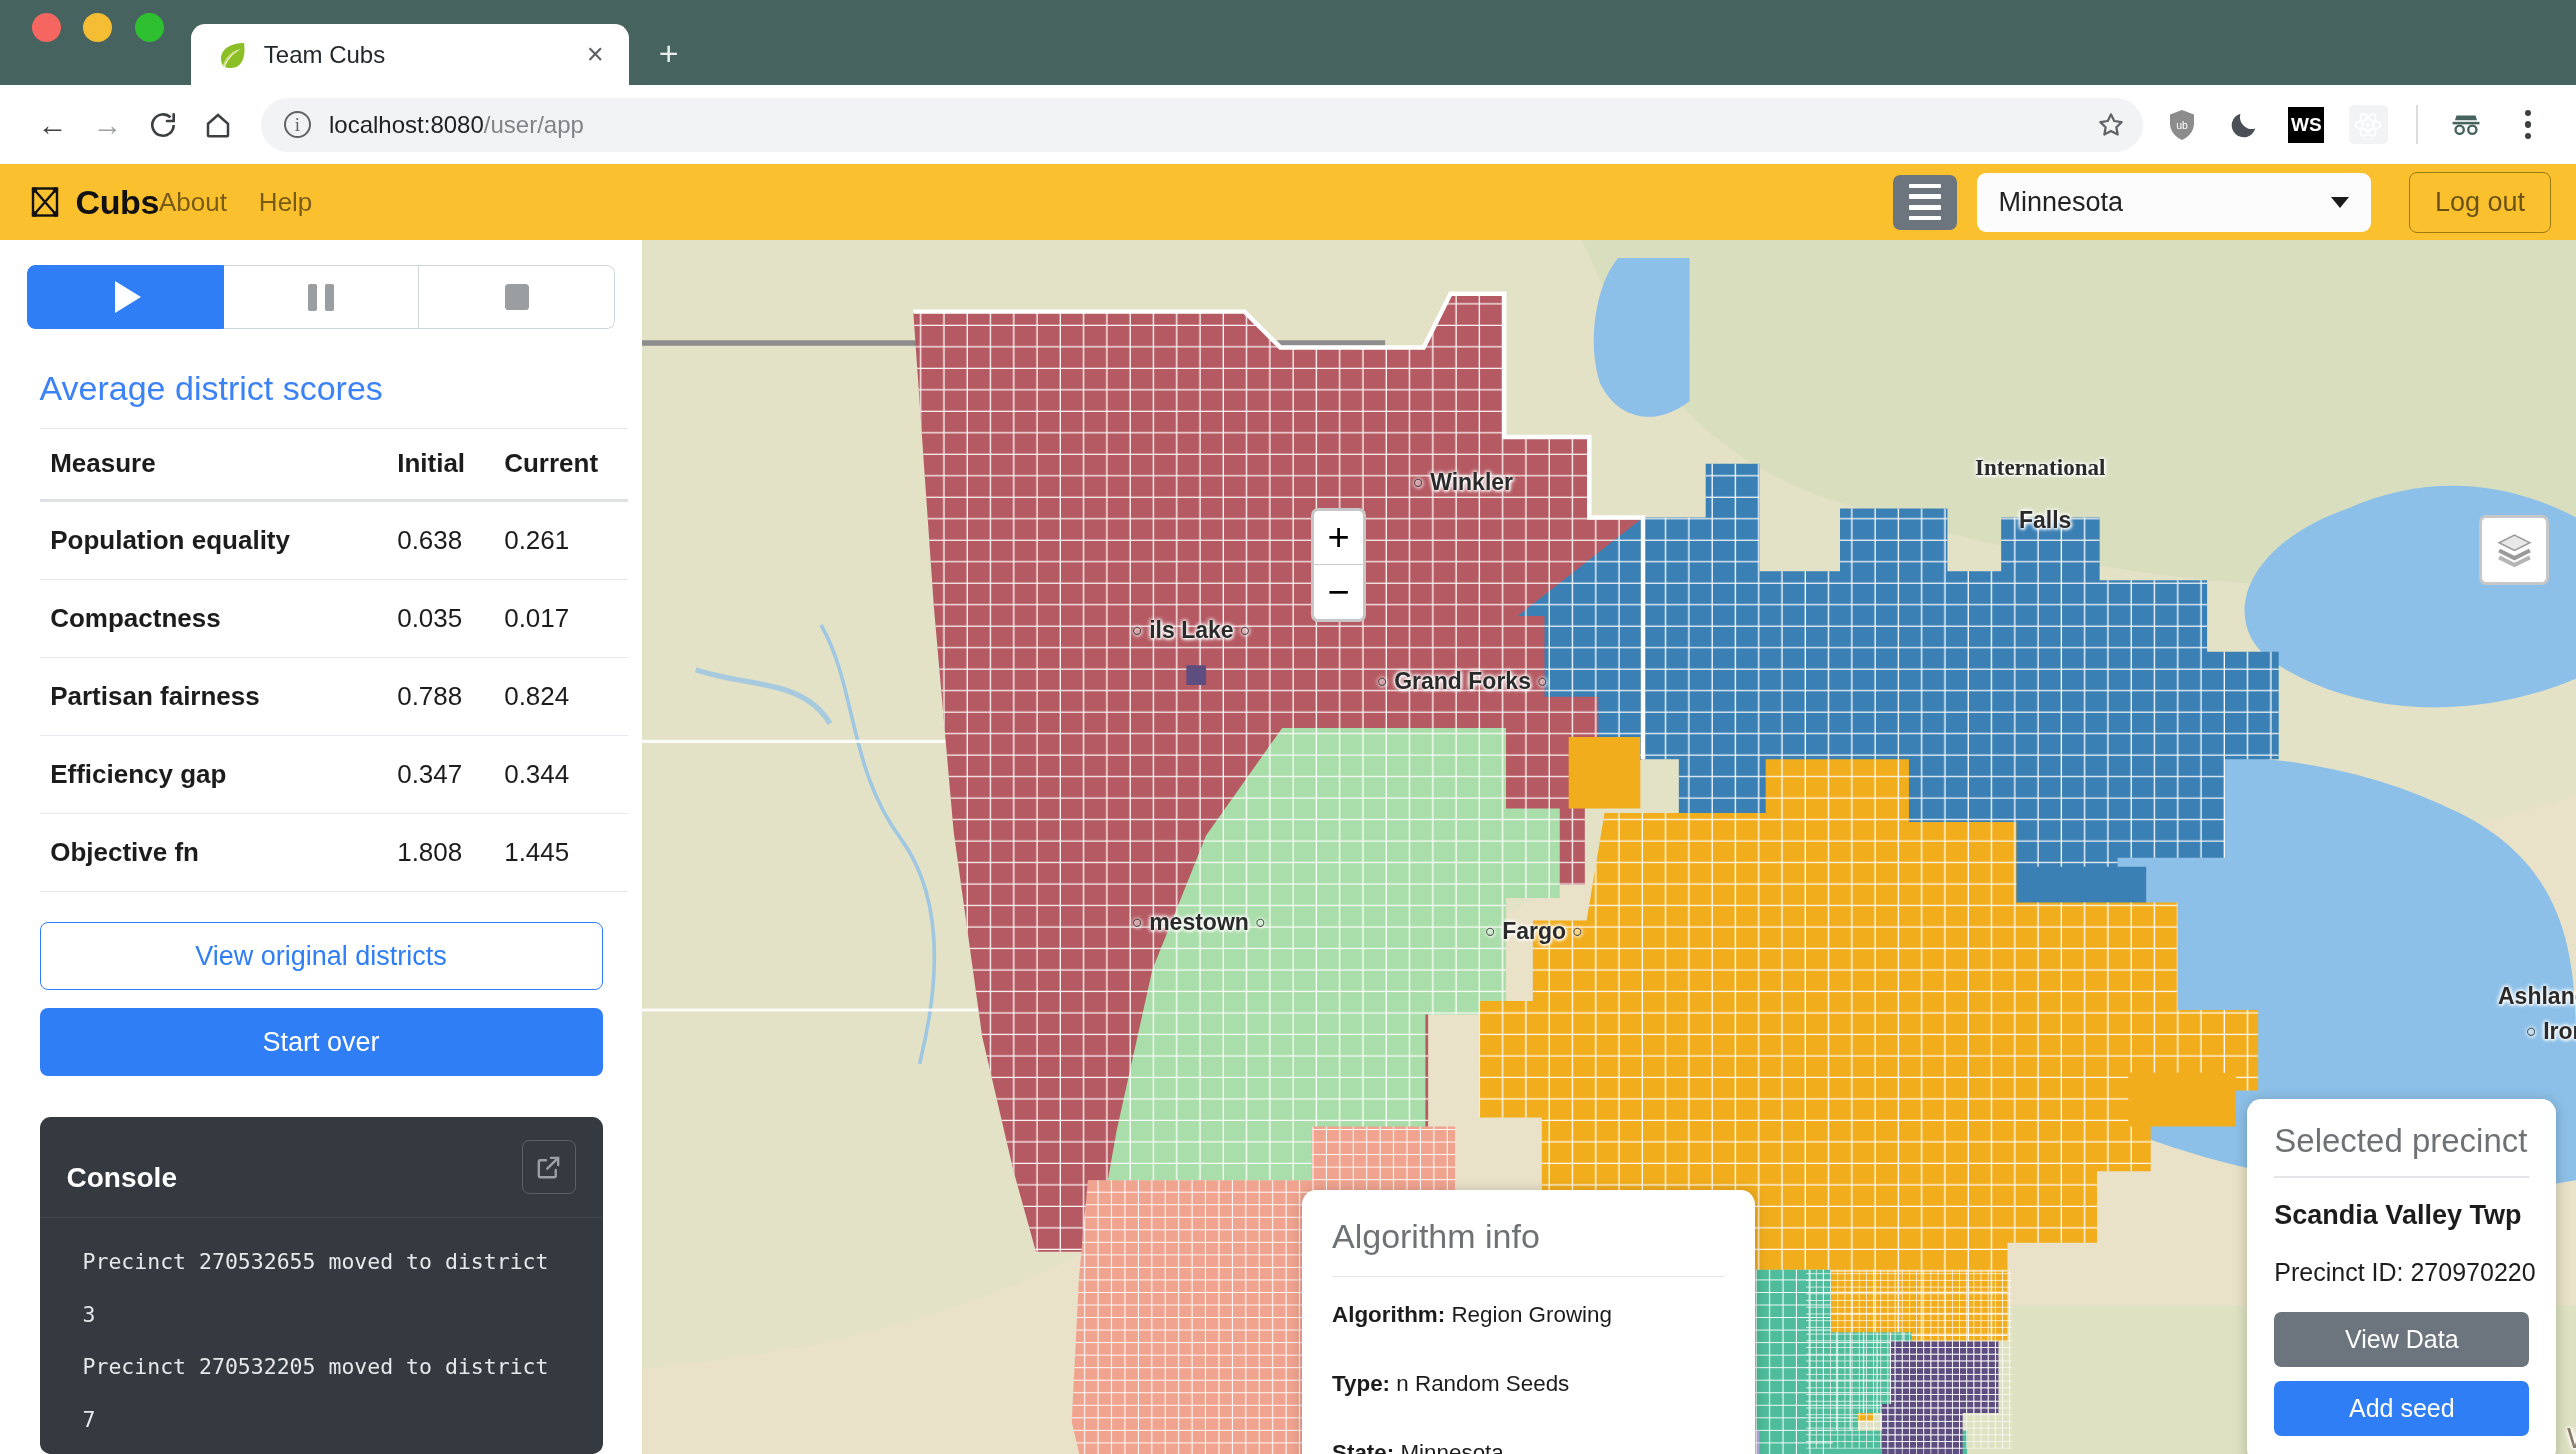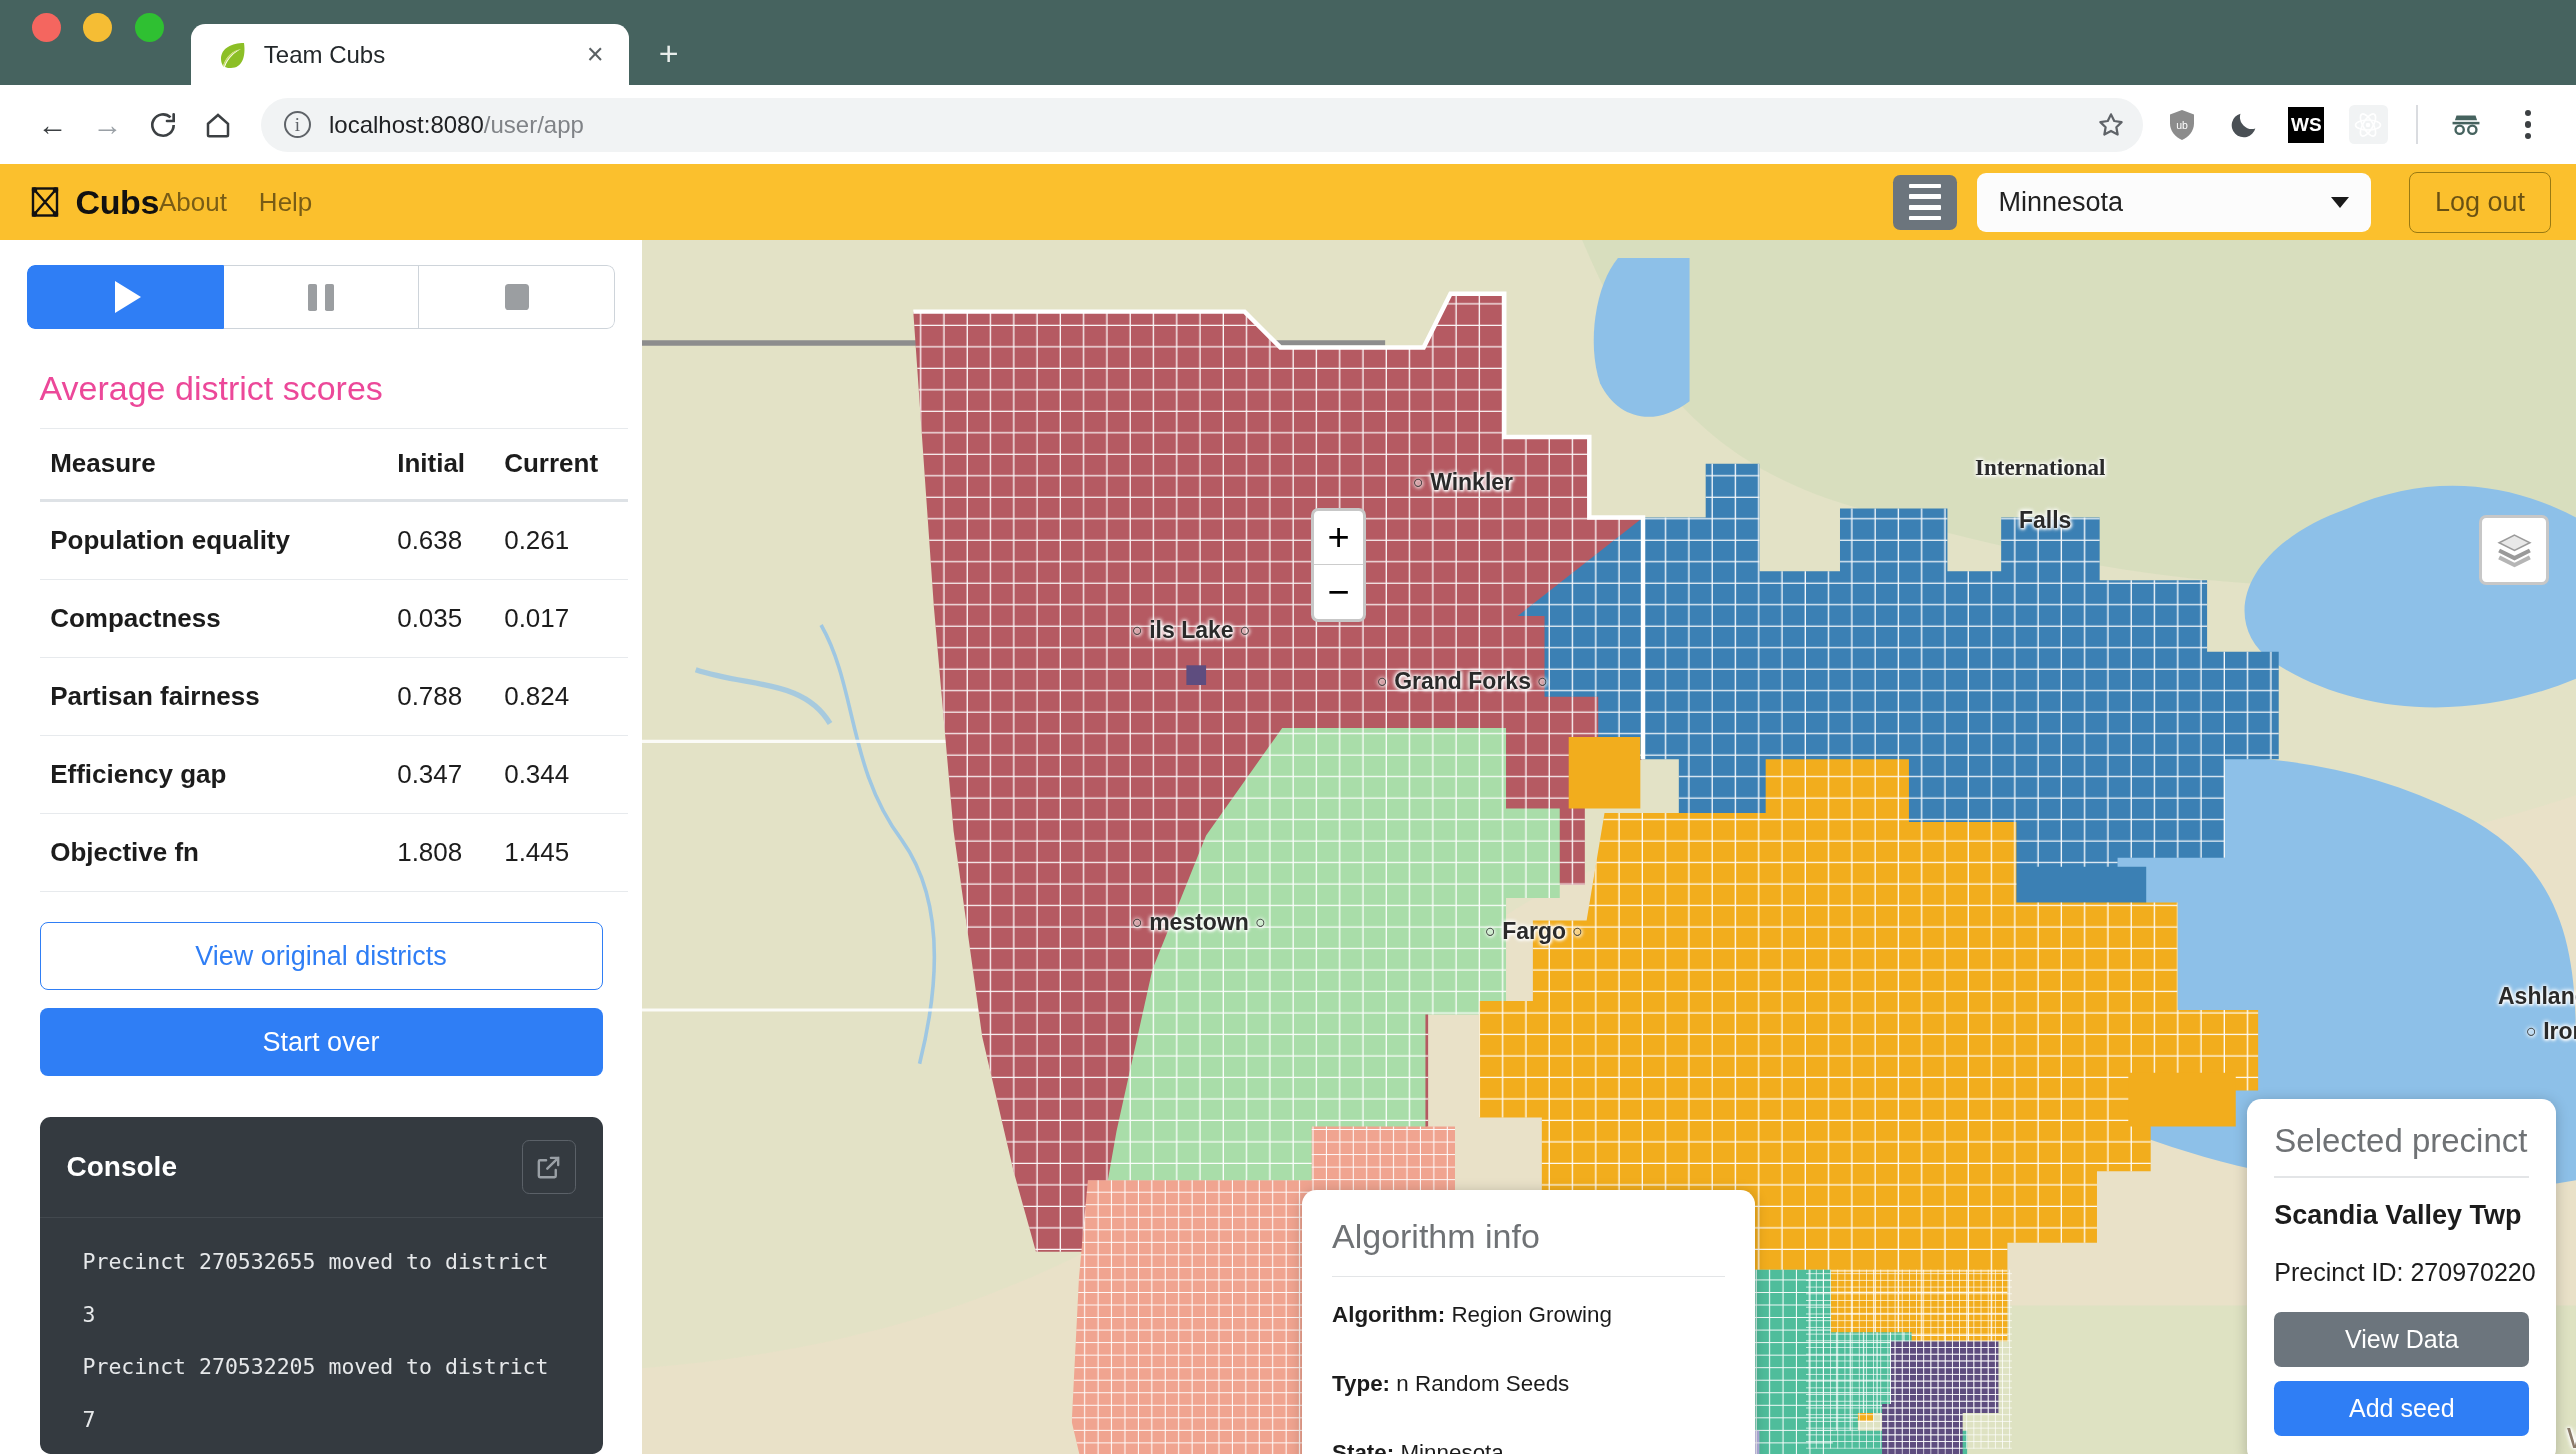--- a/index.html
+++ b/index.html
@@ -103,21 +103,21 @@
                     border: 1.8px solid #ced4da; border-left: none; }
   .btngroup > div:first-child { border-left: 1.8px solid #2f7ef5; border-radius: 8px 0 0 8px; }
   .btngroup > div:last-child { border-radius: 0 8px 8px 0; }
   .btn-play { background: #2f7ef5; border-color: #2f7ef5 !important; }
   .tri { width: 0; height: 0; border-top: 16px solid transparent; border-bottom: 16px solid transparent;
          border-left: 26px solid #fff; margin-left: 5.4px; }
   .pausebars { display: flex; gap: 7.2px; }
   .pausebars i { width: 9px; height: 27px; background: #9b9ea1; display: block; border-radius: 1.8px; }
   .stopsq { width: 24px; height: 26px; background: #9b9ea1; border-radius: 3.6px; }
 
-  .panel-title { font-size: 34px; color: #ec4899; margin: 40px 0 19.7px 12.5px; font-weight: 400; }
+  .panel-title { font-size: 34px; color: #3b82f6; margin: 40px 0 19.7px 12.5px; font-weight: 400; }
   .scores { width: 100%; border-collapse: collapse; margin: 0 12.5px; }
   .scores th {
     text-align: left; font-size: 26px; font-weight: bold; color: #1c1c1c;
     padding: 19.7px 0 19.7px 10.7px; border-bottom: 3.6px solid #dee2e6; border-top: 1.8px solid #e7eaed;
   }
   .scores td {
     font-size: 26px; color: #1c1c1c; padding: 23px 0 23px 10.7px;
     border-bottom: 1.8px solid #e7eaed; vertical-align: top;
   }
   .scores td.measure { font-weight: bold; max-width: 268px; }
@@ -128,21 +128,21 @@
     height: 68px; border-radius: 8px; display: flex; align-items: center; justify-content: center;
     font-size: 27px; margin: 0 12.5px; flex: none;
   }
   .btn-outline { border: 1.8px solid #2f7ef5; color: #2f7ef5; background: #fff; margin-top: 30px; }
   .btn-solid   { background: #2f7ef5; color: #fff; margin-top: 18px; }
 
   .console {
     margin: 41px 12.5px 0 12.5px; background: #343a40; border-radius: 10.7px;
     flex: 1; min-height: 0; overflow: hidden; display: flex; flex-direction: column;
   }
-  .console-head { display: flex; align-items: center; padding: 23px 27px; flex: none;
+  .console-head { display: flex; align-items: flex-end; padding: 23px 27px; flex: none;
                   border-bottom: 1.8px solid #42484e; }
   .console-title { font-size: 28px; font-weight: bold; color: #fff; flex: 1; }
   .console-popout { width: 54px; height: 54px; border: 1.8px solid #5b6168; border-radius: 7.2px;
                     display: flex; align-items: center; justify-content: center; }
   .console-body { padding: 18px 43px; font-family: "DejaVu Sans Mono", monospace;
                   font-size: 21.5px; color: #e6e8ea; line-height: 2.45; }
 
   
   .map { flex: 1; position: relative; overflow: hidden; background: #e8e0c8; }
   .map-canvas { position: absolute; inset: 0; }

